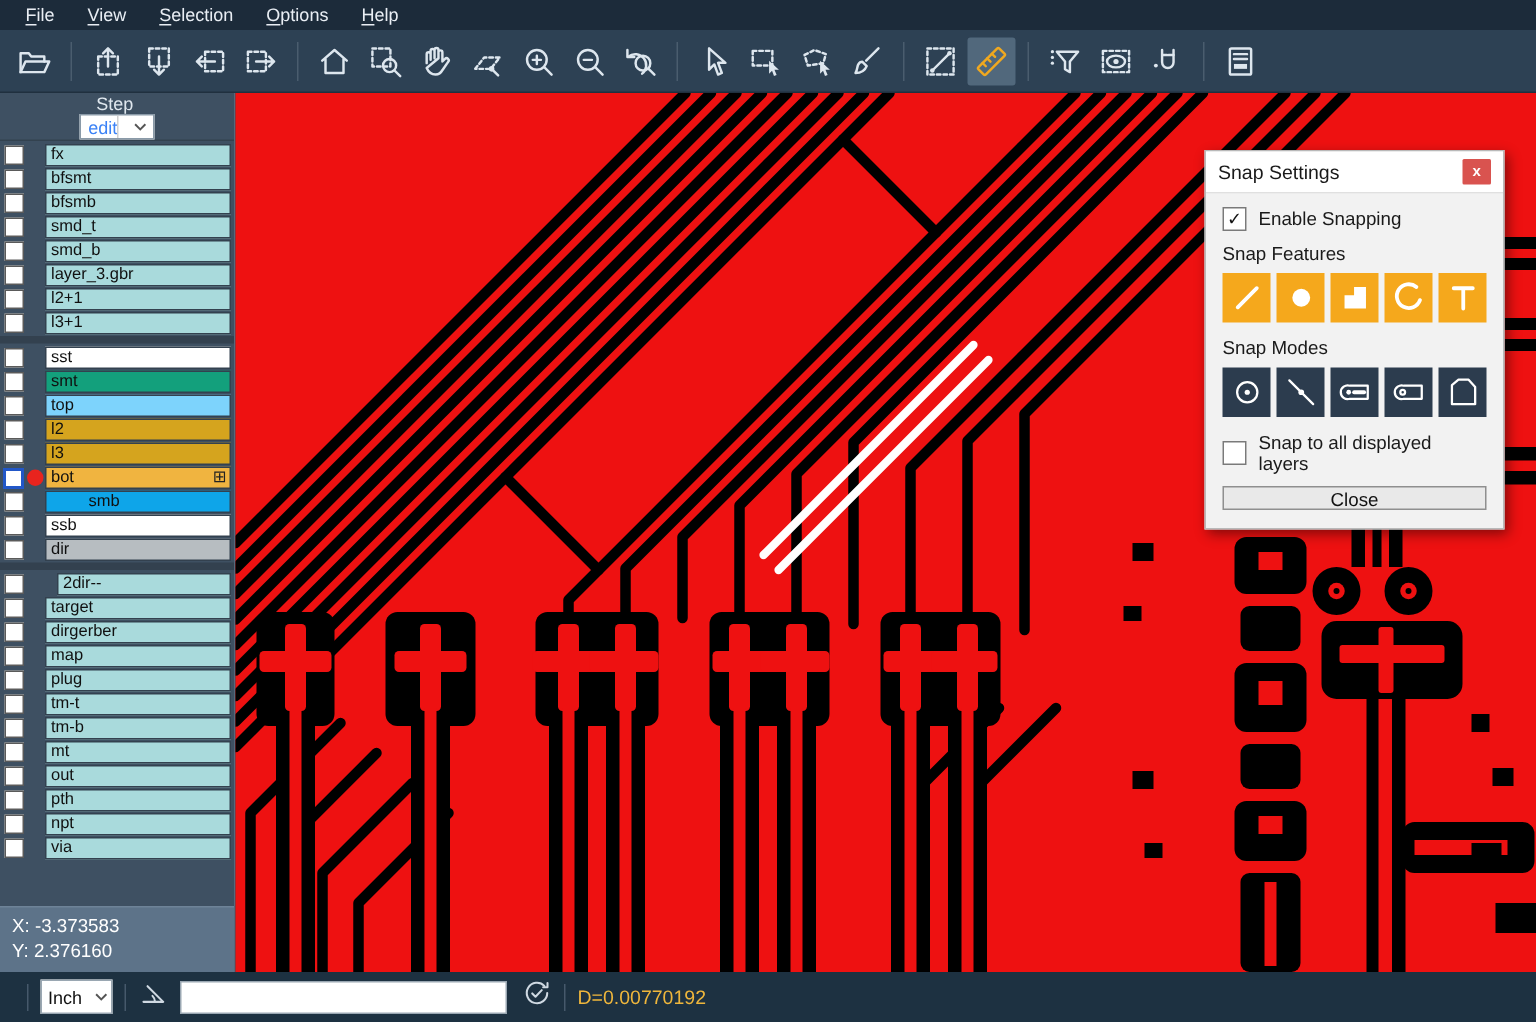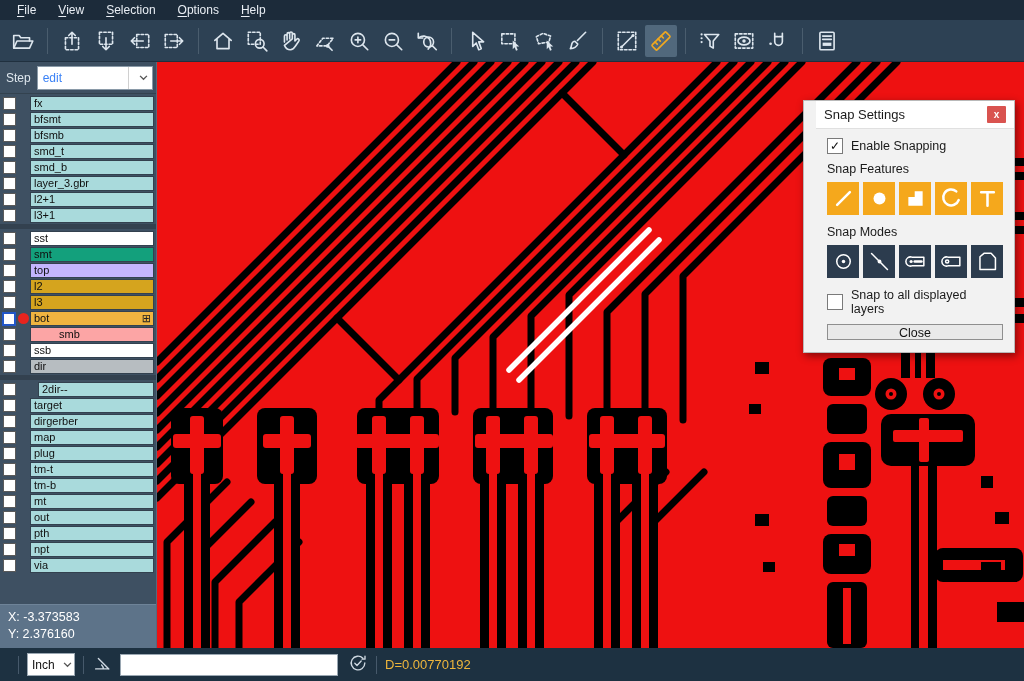--- a/index.html
+++ b/index.html
@@ -17,21 +17,21 @@
       display:flex;align-items:center;justify-content:center;border-radius:2px;}
   .tb svg{width:24px;height:24px;stroke:#dde6ee;fill:none;stroke-width:1.5;stroke-linecap:round;stroke-linejoin:round;}
   .tb svg .fil{fill:#dde6ee;stroke:none;}
   .tb svg .dash{stroke-dasharray:2.2 1.8;}
   .tb.active{background:#51687c;}
   .tb.active svg{stroke:#f0a81f;}
   .tbsep{width:1px;height:26px;background:#4a5d6e;margin:0 7px;}
   
   #sidebar{position:absolute;left:0;top:62px;width:157px;bottom:33px;background:#3e5062;
            display:flex;flex-direction:column;border-right:1px solid #56697c;box-sizing:border-box;}
-  #steprow{height:31px;display:flex;align-items:center;padding:0 3px;border-bottom:1px solid #33424f;}
+  #steprow{height:31px;display:flex;align-items:center;padding:0 3px;border-bottom:1px solid #33424f;flex-direction:column;}
   #steplabel{color:#dfe7ee;font-size:12px;margin:0 6px 0 3px;}
   #stepdd{flex:1;height:22px;background:#fff;border:1px solid #8a9aa8;display:flex;align-items:center;font-size:12px;color:#3b82f6;}
   #stepdd span{flex:1;padding-left:5px;}
   #stepdd .chev{flex:none;width:18px;height:100%;border-left:1px solid #d0d0d0;display:flex;align-items:center;justify-content:center;}
   #layerlist{padding-top:2px;}
   .layer-row{display:flex;align-items:center;height:15px;margin-bottom:1px;}
   .cbcell{flex:none;width:11px;height:11px;background:#fff;border:1px solid #5a5a5a;margin-left:3px;}
   .cbcell.activecb{border:2px solid #2257c8;width:10px;height:10px;margin-left:2px;}
   .gutter{flex:none;width:14px;height:15px;display:flex;align-items:center;justify-content:center;}
   .reddot{width:11px;height:11px;border-radius:50%;background:#e8241e;}
@@ -45,21 +45,21 @@
            border-top:1px solid #6e8398;line-height:17px;}
   
   #canvas{position:absolute;left:157px;top:62px;right:0;bottom:33px;background:#ee1111;}
   #canvas svg{display:block;width:100%;height:100%;}
   .blk{fill:#000;}
   .red{fill:#ee1111;}
   .trc{stroke:#000;stroke-width:7;fill:none;stroke-linecap:round;stroke-linejoin:round;}
   .sel{stroke:#fff;stroke-width:5.5;fill:none;stroke-linecap:round;}
   
   #dlg{position:absolute;left:803px;top:100px;width:198px;background:#f2f2f2;border:1px solid #b9b9b9;
-       box-shadow:2px 3px 8px rgba(0,0,0,.45);font-size:12.5px;color:#1a1a1a;padding-left:12px;}
+       box-shadow:2px 3px 8px rgba(0,0,0,.45);font-size:12.5px;color:#1a1a1a;}
   #dlgtitle{height:27px;background:#fff;border-bottom:1px solid #e0e0e0;display:flex;align-items:center;padding:0 8px;}
   #dlgtitle .t{flex:1;font-size:13px;}
   #dlgclose{width:19px;height:17px;background:#d9534f;color:#fff;font-size:10px;font-weight:bold;
             display:flex;align-items:center;justify-content:center;border-radius:1px;line-height:1;}
   #dlgbody{padding:9px 11px 12px 11px;}
   .dlgrow{display:flex;align-items:center;margin-bottom:8px;}
   .cb2{width:14px;height:14px;background:#fff;border:1px solid #7a7a7a;margin-right:8px;
        display:flex;align-items:center;justify-content:center;font-size:12px;color:#111;line-height:1;}
   .dlglabel{font-size:12.5px;}
   .seclabel{font-size:12.5px;margin:4px 0 6px 0;}
@@ -329,21 +329,21 @@
         <div class="layer-row">
           <span class="cbcell"></span>
           <span class="gutter"></span>
           <span class="lname" style="background: rgb(19, 160, 124);">
             <span class="nm">smt</span>
           </span>
         </div>
         <div class="layer-row">
           <span class="cbcell"></span>
           <span class="gutter"></span>
-          <span class="lname" style="background: #c4b5fd;">
+          <span class="lname" style="background: #7dd3fc;">
             <span class="nm">top</span>
           </span>
         </div>
         <div class="layer-row">
           <span class="cbcell"></span>
           <span class="gutter"></span>
           <span class="lname" style="background: rgb(213, 164, 30);">
             <span class="nm">l2</span>
           </span>
         </div>
@@ -360,21 +360,21 @@
             <span class="reddot"></span>
           </span>
           <span class="lname" style="background: rgb(240, 180, 64);">
             <span class="nm">bot</span>
             <span class="gridic">⊞</span>
           </span>
         </div>
         <div class="layer-row">
           <span class="cbcell"></span>
           <span class="gutter"></span>
-          <span class="lname" style="background: #fca5a5; padding-left: 28px;">
+          <span class="lname" style="background: #0ea5e9; padding-left: 28px;">
             <span class="nm">smb</span>
           </span>
         </div>
         <div class="layer-row">
           <span class="cbcell"></span>
           <span class="gutter"></span>
           <span class="lname" style="background: rgb(255, 255, 255);">
             <span class="nm">ssb</span>
           </span>
         </div>

